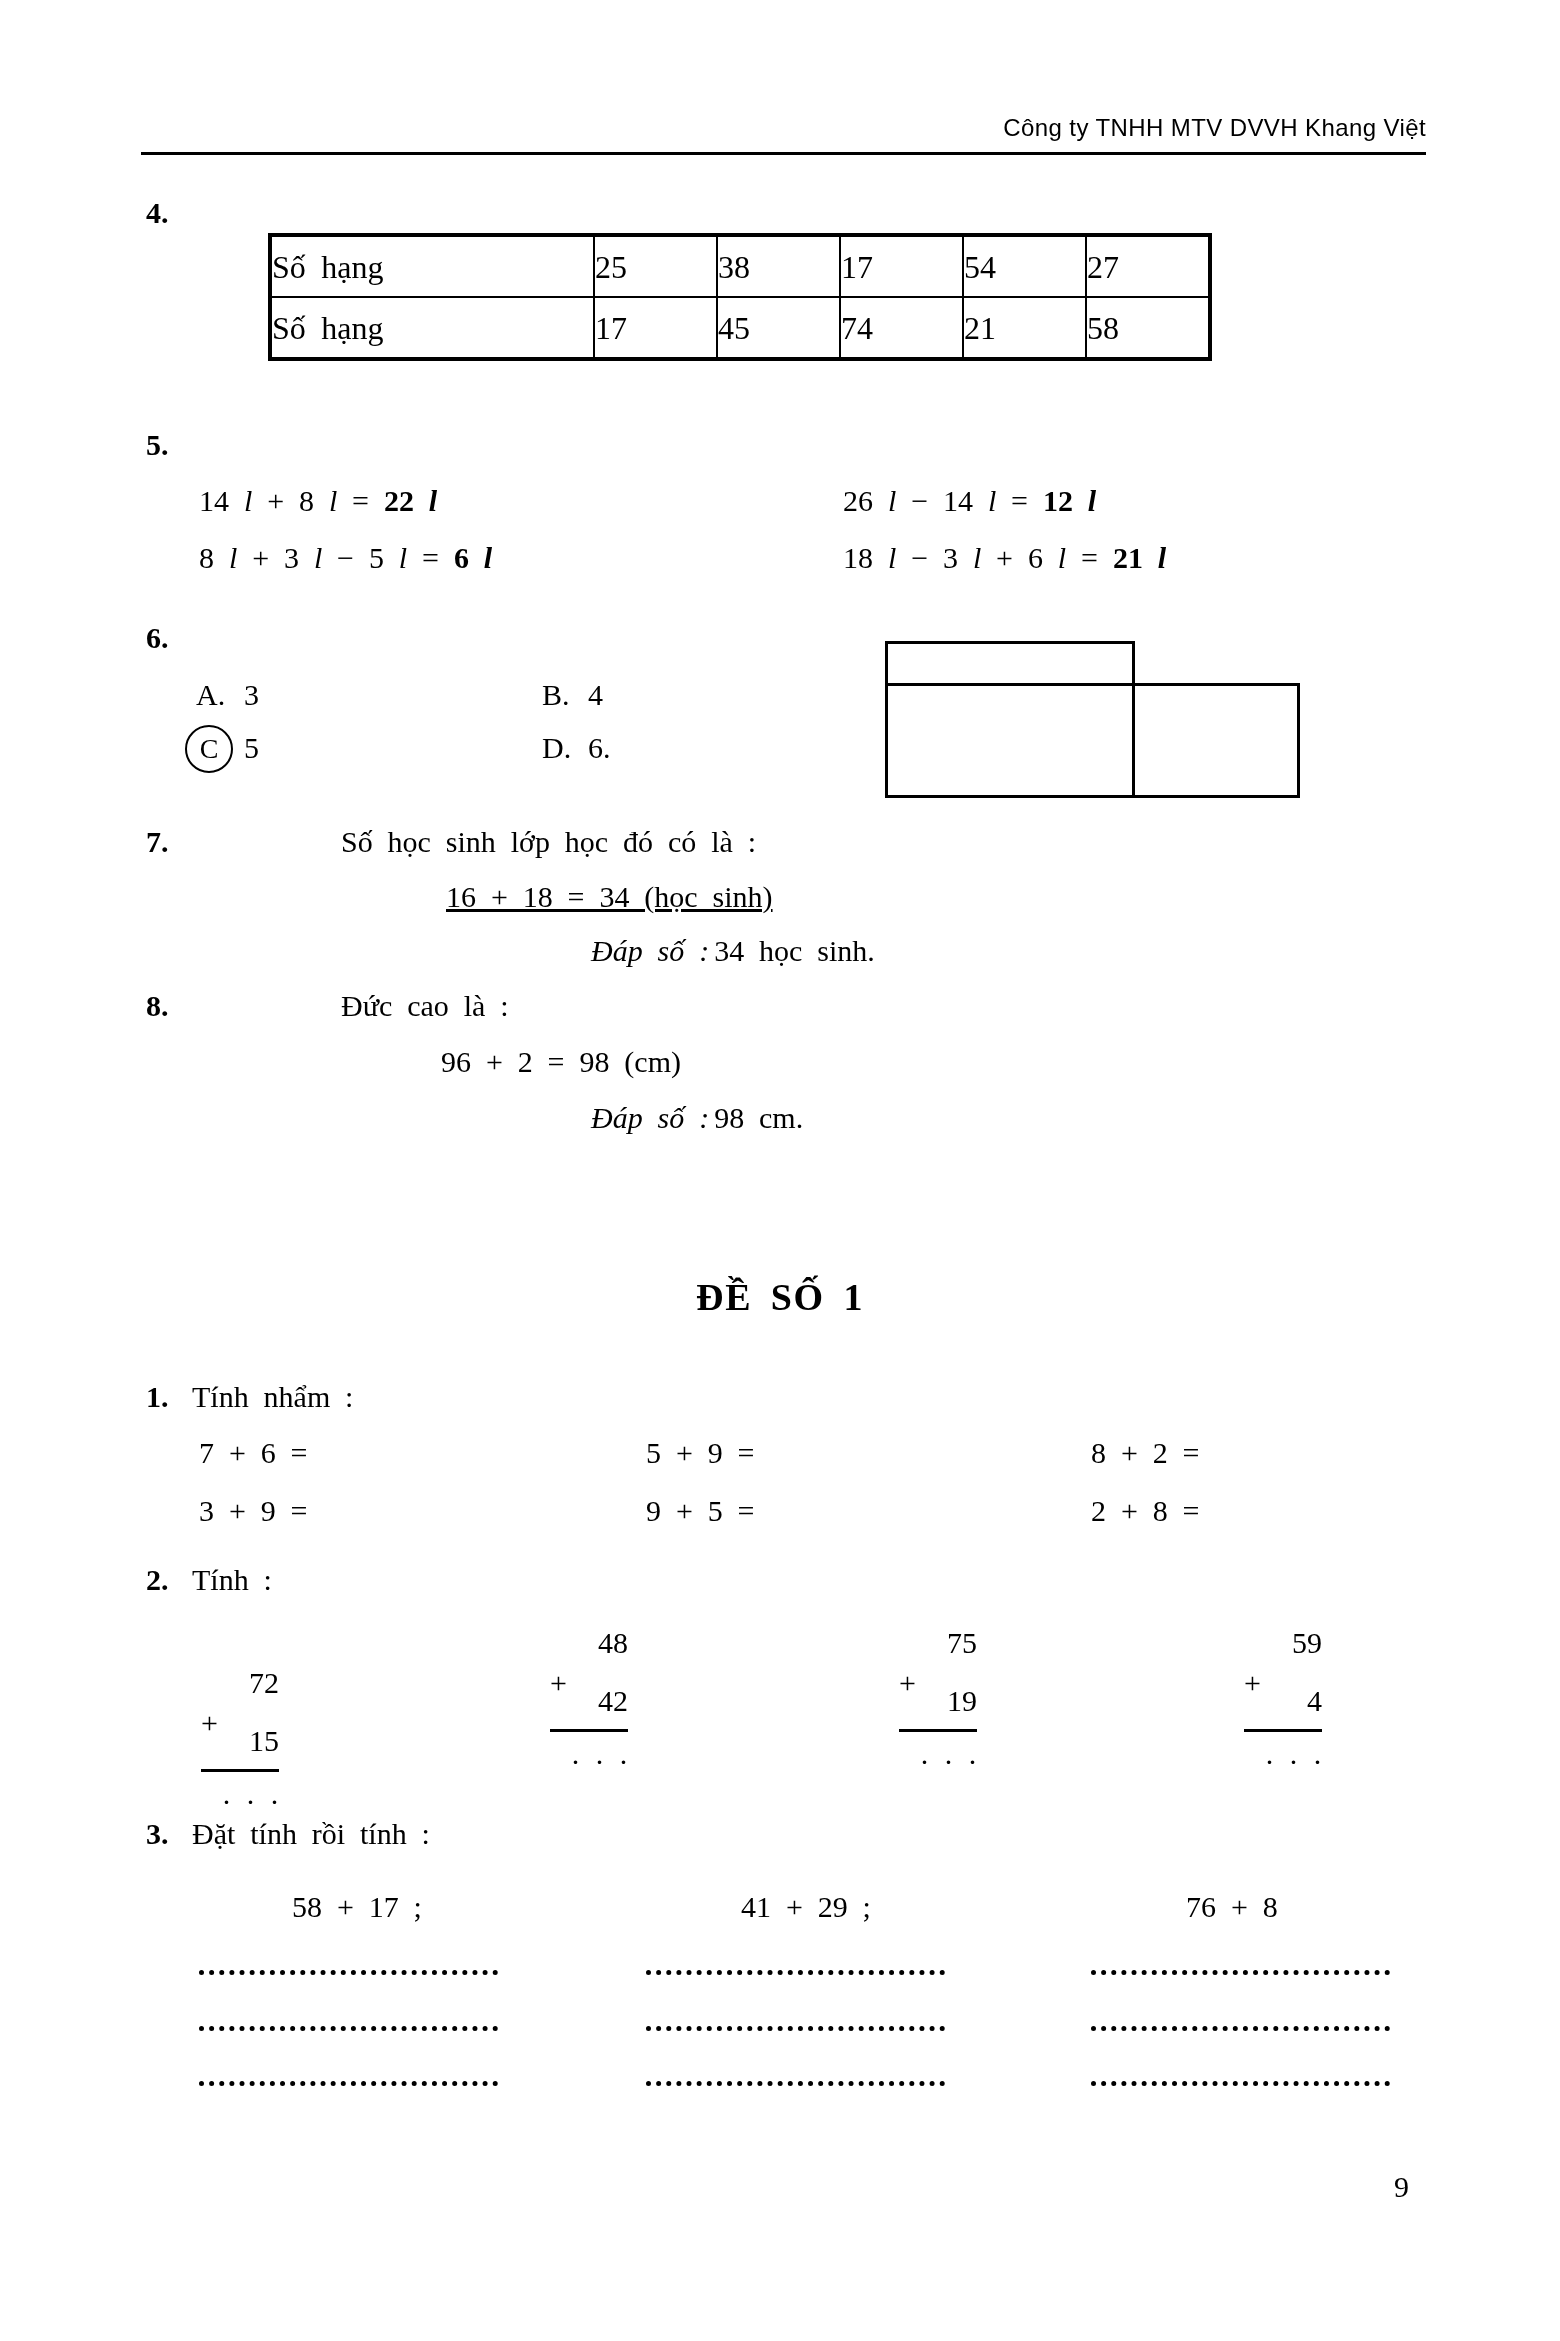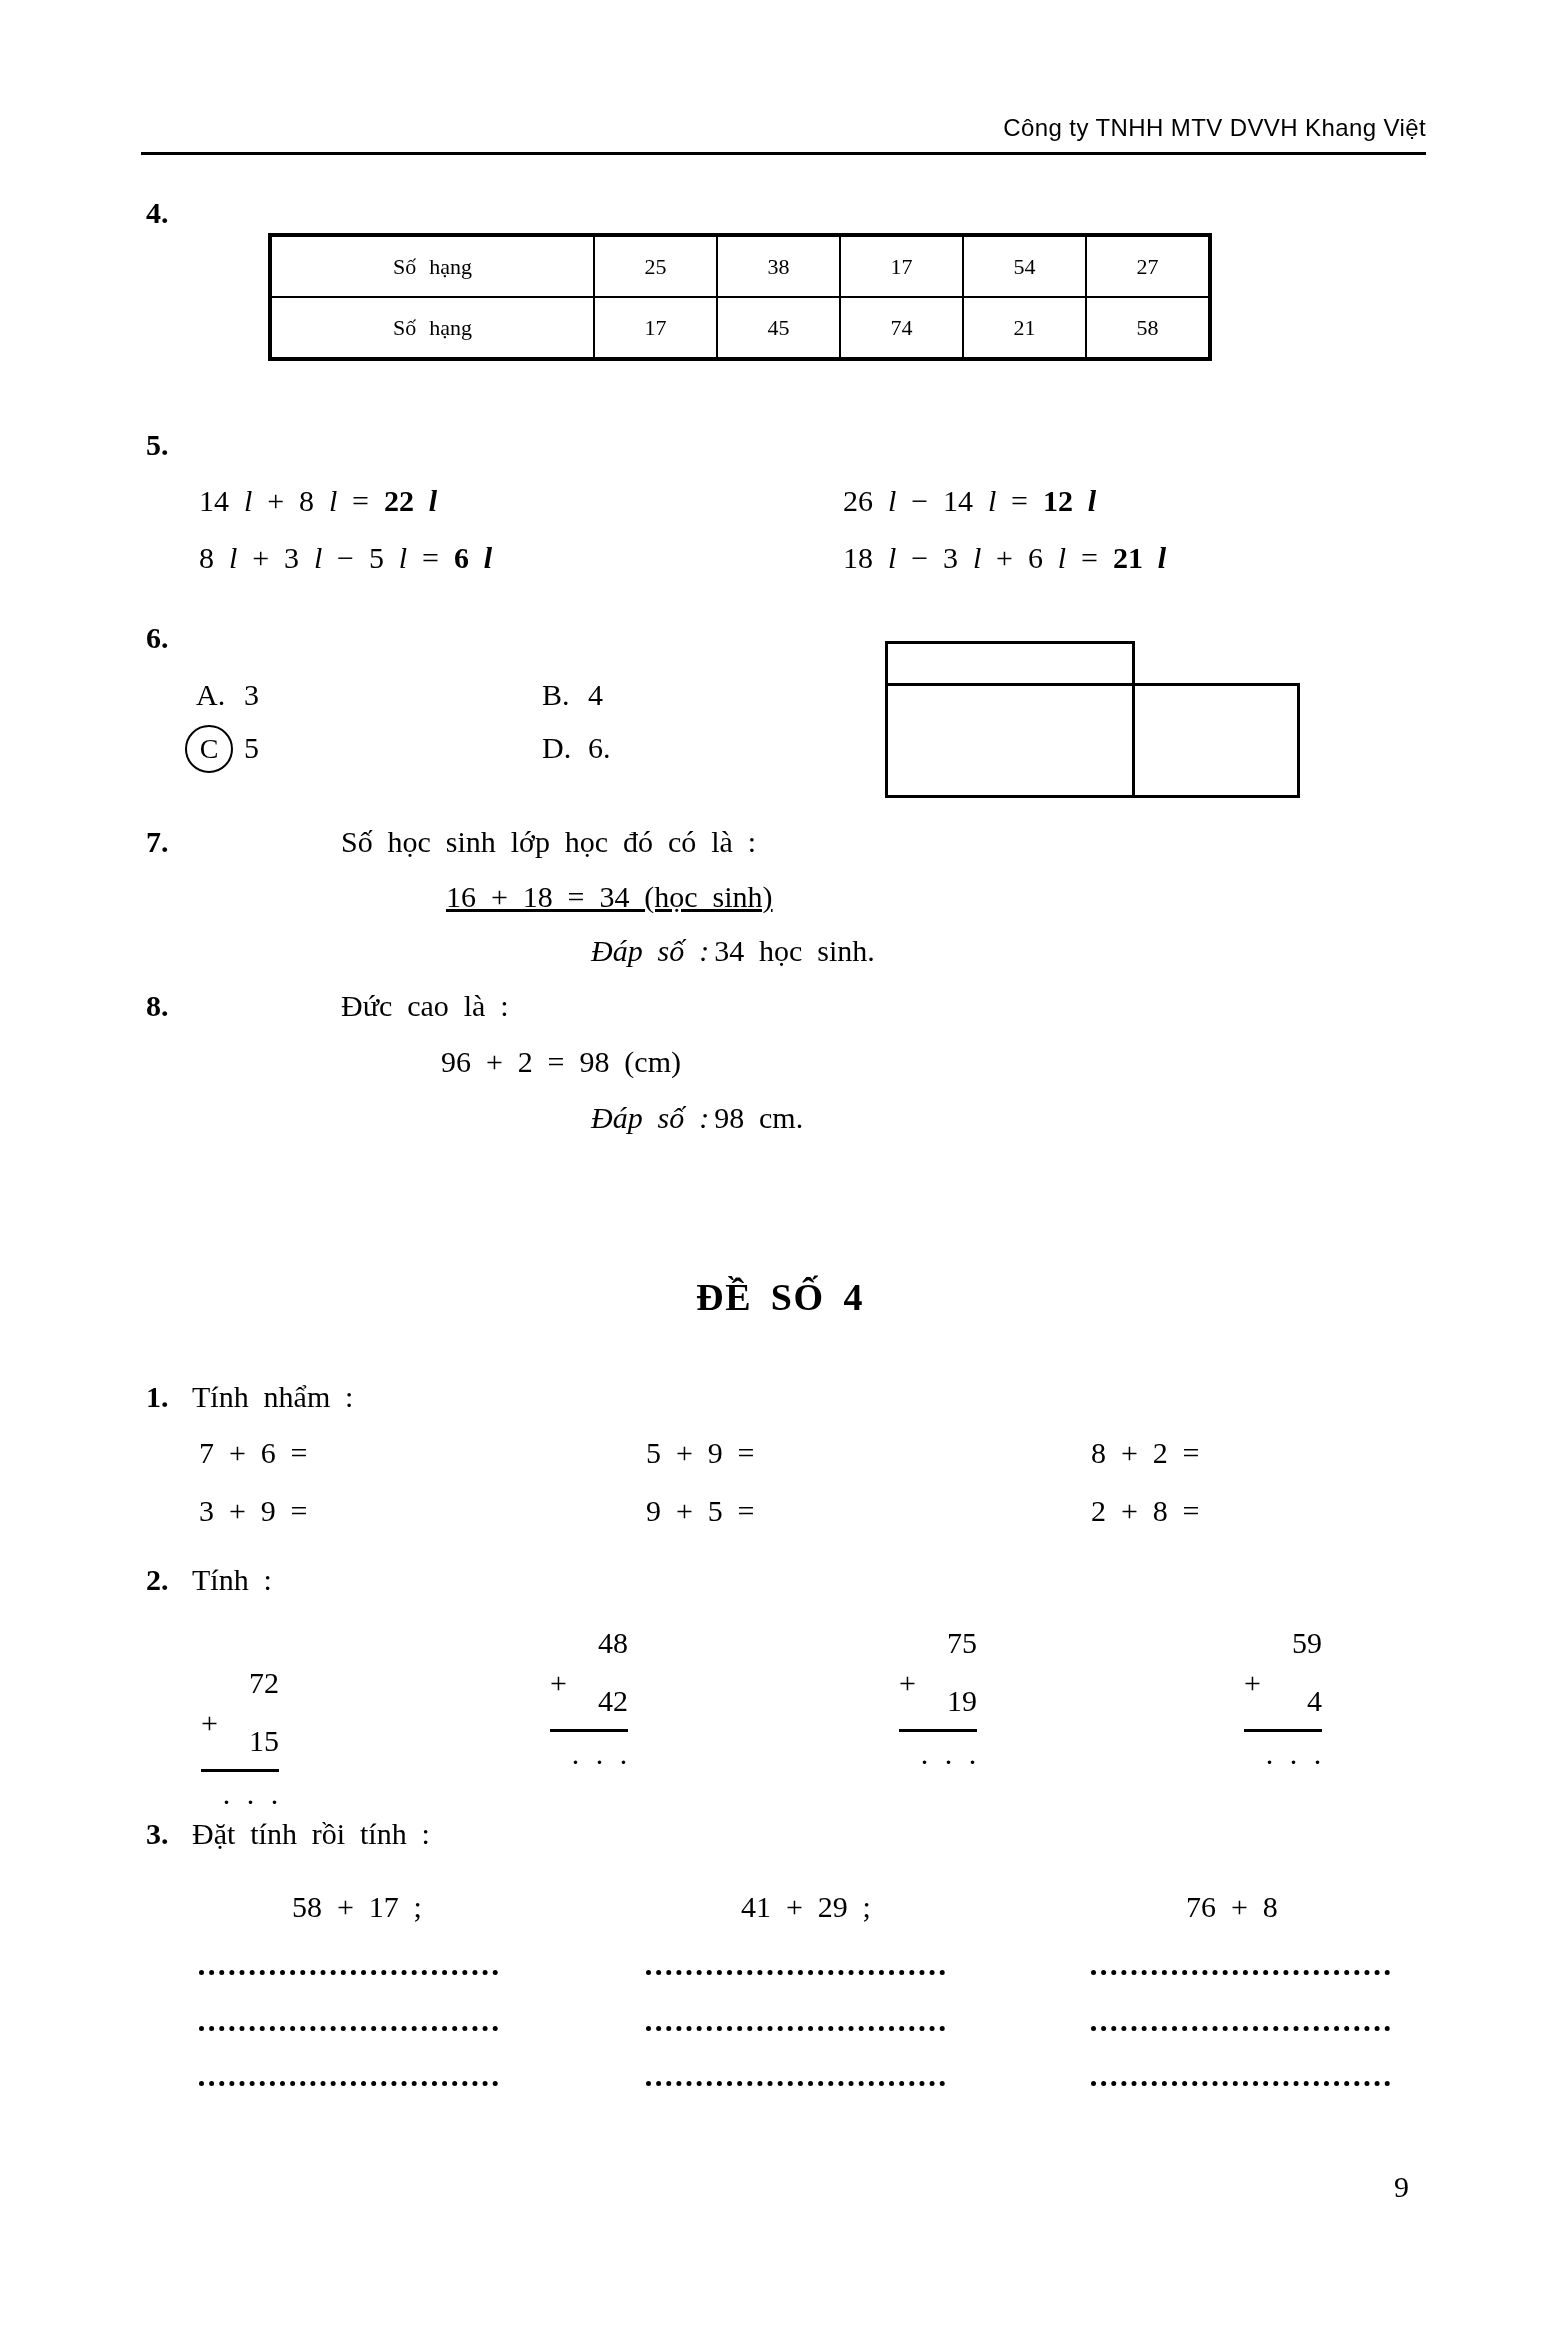--- a/index.html
+++ b/index.html
@@ -16,21 +16,21 @@
     margin:0 auto;
   }
   .abs{position:absolute;white-space:nowrap;}
   .b{font-weight:bold;}
   
   #hdr{top:116px;right:135px;font-family:"Liberation Sans",sans-serif;font-size:24px;word-spacing:normal;letter-spacing:0.4px;}
   #rule{left:141px;top:152px;width:1285px;height:3.3px;background:#000;}
   
   #i4l{left:146px;top:198px;}
   #tbl{position:absolute;left:268px;top:233px;border-collapse:collapse;border:4.1px solid #000;table-layout:fixed;}
-  #tbl td{border:2.5px solid #000;height:59px;text-align:center;vertical-align:middle;padding:0;font-size:22px;}
+  #tbl td{border:2.5px solid #000;height:59px;vertical-align:middle;padding:0;font-size:32px;}
   #tbl td.c0{width:321px;}
   #tbl td.cn{width:121px;}
   
   #i5l{left:146px;top:430px;}
   
   #i6l{left:146px;top:623px;}
   #i6q{left:192px;top:623px;}
   .optkey,.optval{position:absolute;white-space:nowrap;}
   .circle{position:absolute;width:48px;height:48px;border:2.5px solid #000;border-radius:50%;box-sizing:border-box;text-align:center;line-height:43px;font-size:28px;}
   .figrect{position:absolute;border:3.3px solid #000;box-sizing:border-box;background:#fff;}
@@ -100,21 +100,21 @@
   <div id="i7l" class="abs b">7.</div>
   <div id="i7t" class="abs">Số học sinh lớp học đó có là :</div>
   <div id="i7e" class="abs">16 + 18 = 34 (học sinh)</div>
   <div id="i7a" class="abs"><span class="anslabel">Đáp số :</span><span>34 học sinh.</span></div>
 
   <div id="i8l" class="abs b">8.</div>
   <div id="i8t" class="abs">Đức cao là :</div>
   <div id="i8e" class="abs">96 + 2 = 98 (cm)</div>
   <div id="i8a" class="abs"><span class="anslabel">Đáp số :</span><span>98 cm.</span></div>
 
-  <div id="title" class="abs">ĐỀ SỐ 4</div>
+  <div id="title" class="abs">ĐỀ SỐ 1</div>
 
   <div id="e1l" class="abs b">1.</div>
   <div id="e1t" class="abs">Tính nhẩm :</div>
 
   <div id="e2l" class="abs b">2.</div>
   <div id="e2t" class="abs">Tính :</div>
 
   <div id="e3l" class="abs b">3.</div>
   <div id="e3t" class="abs">Đặt tính rồi tính :</div>
 

